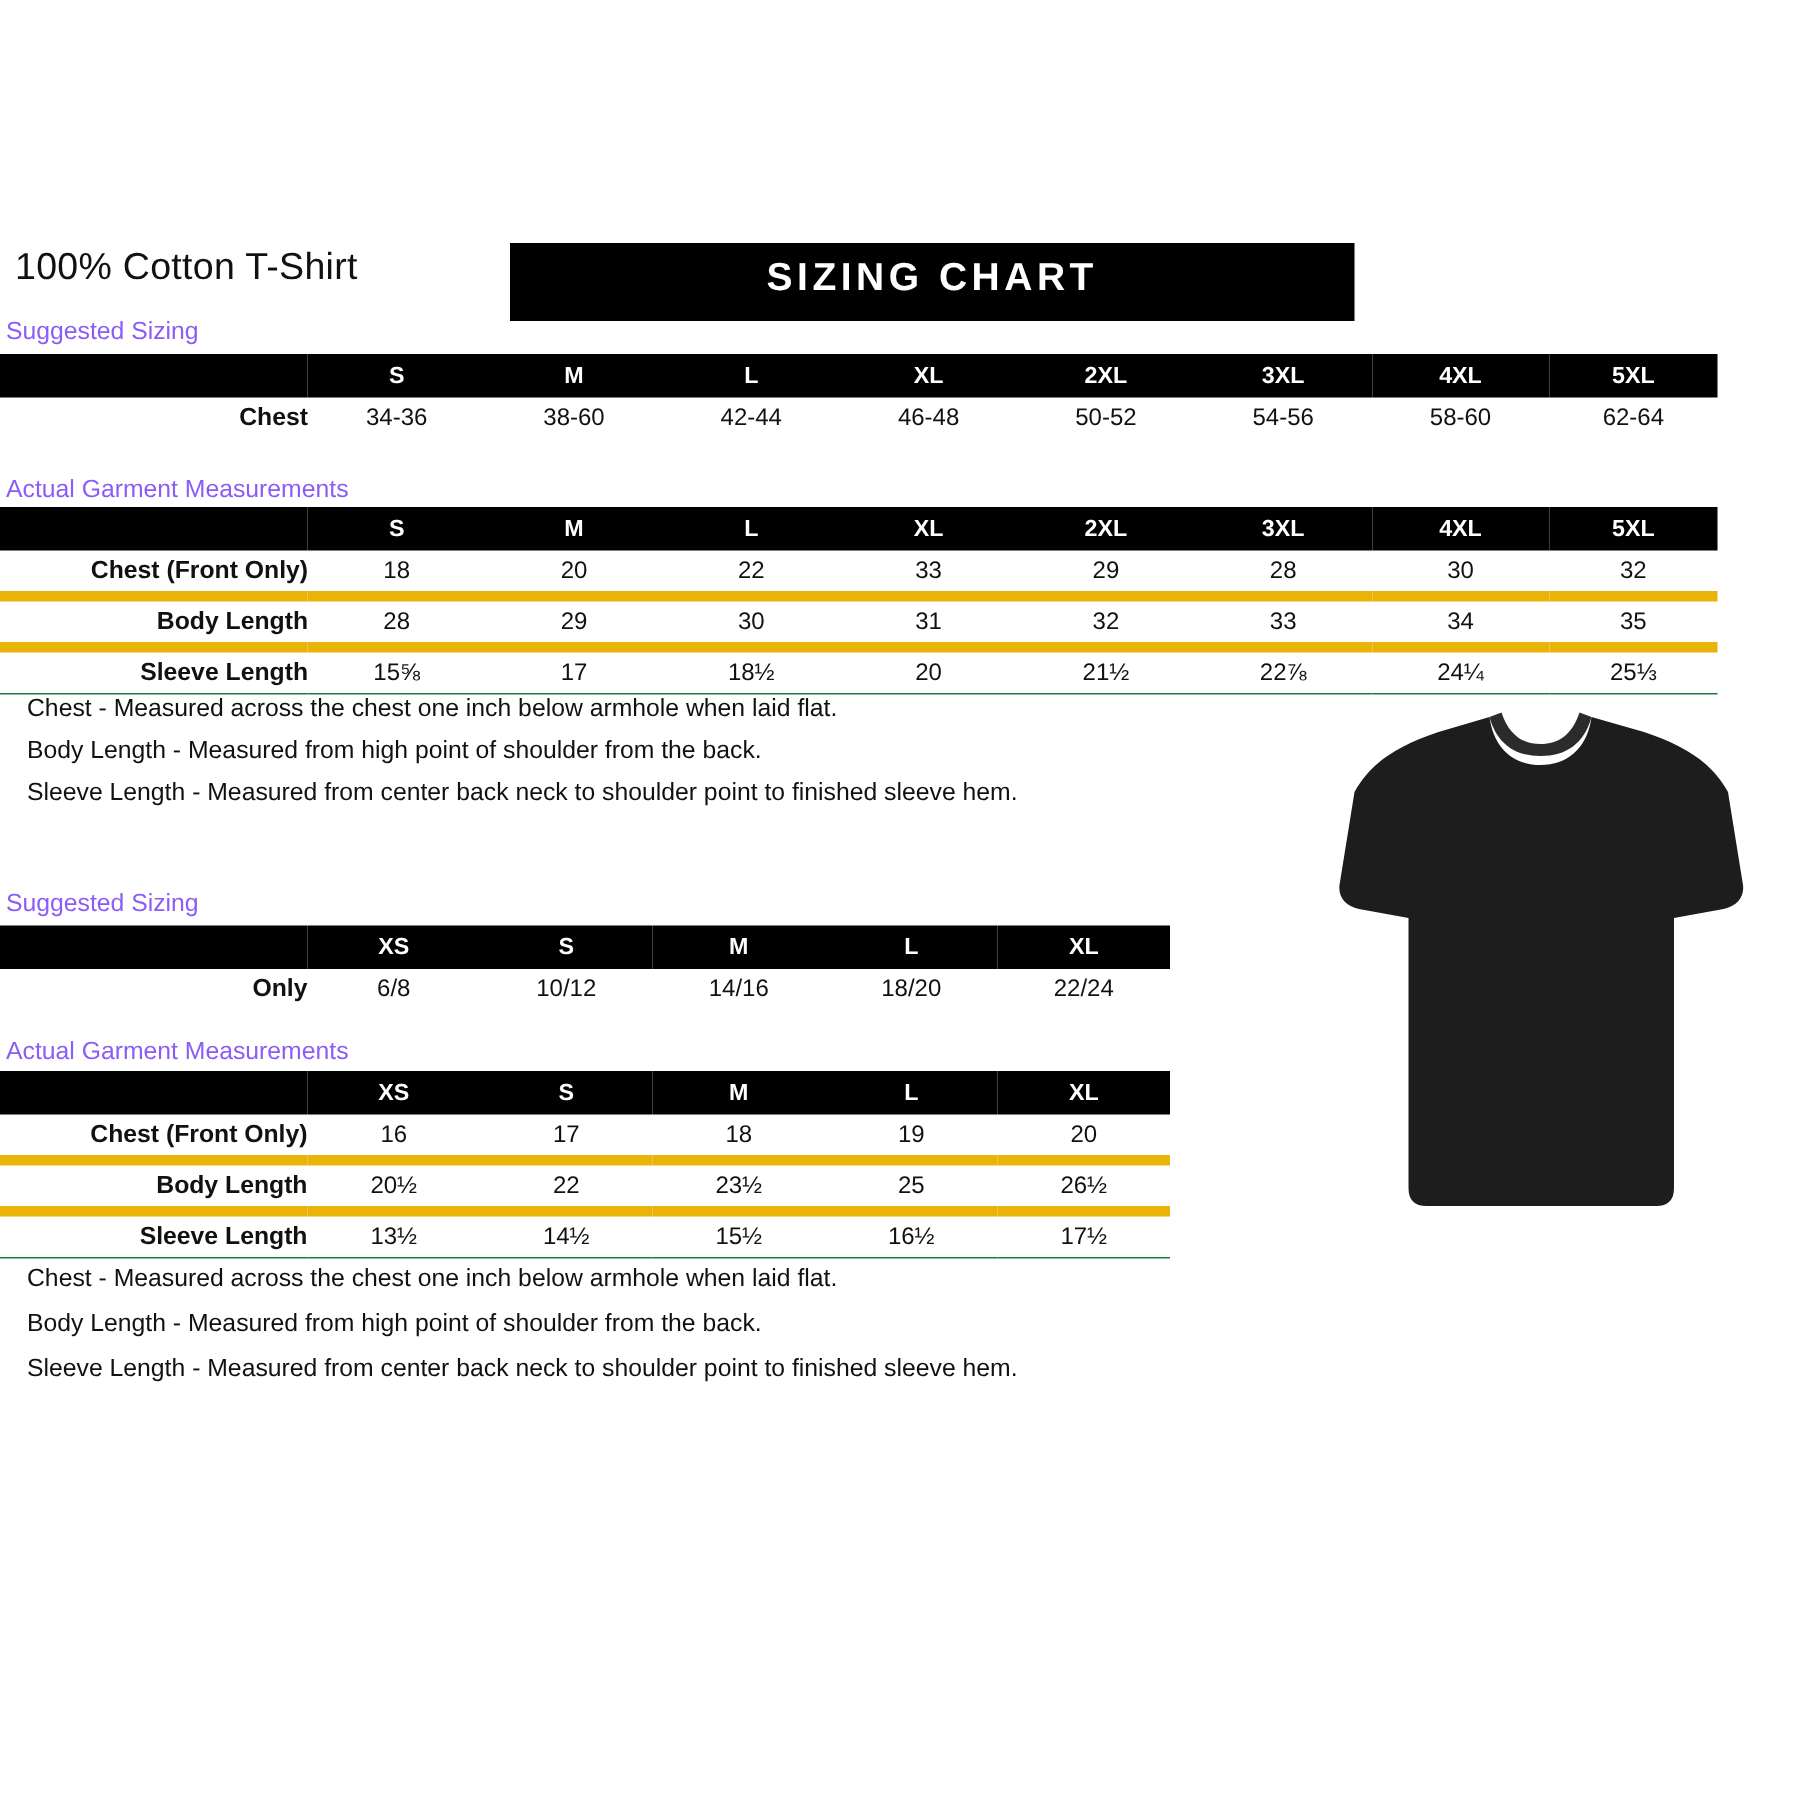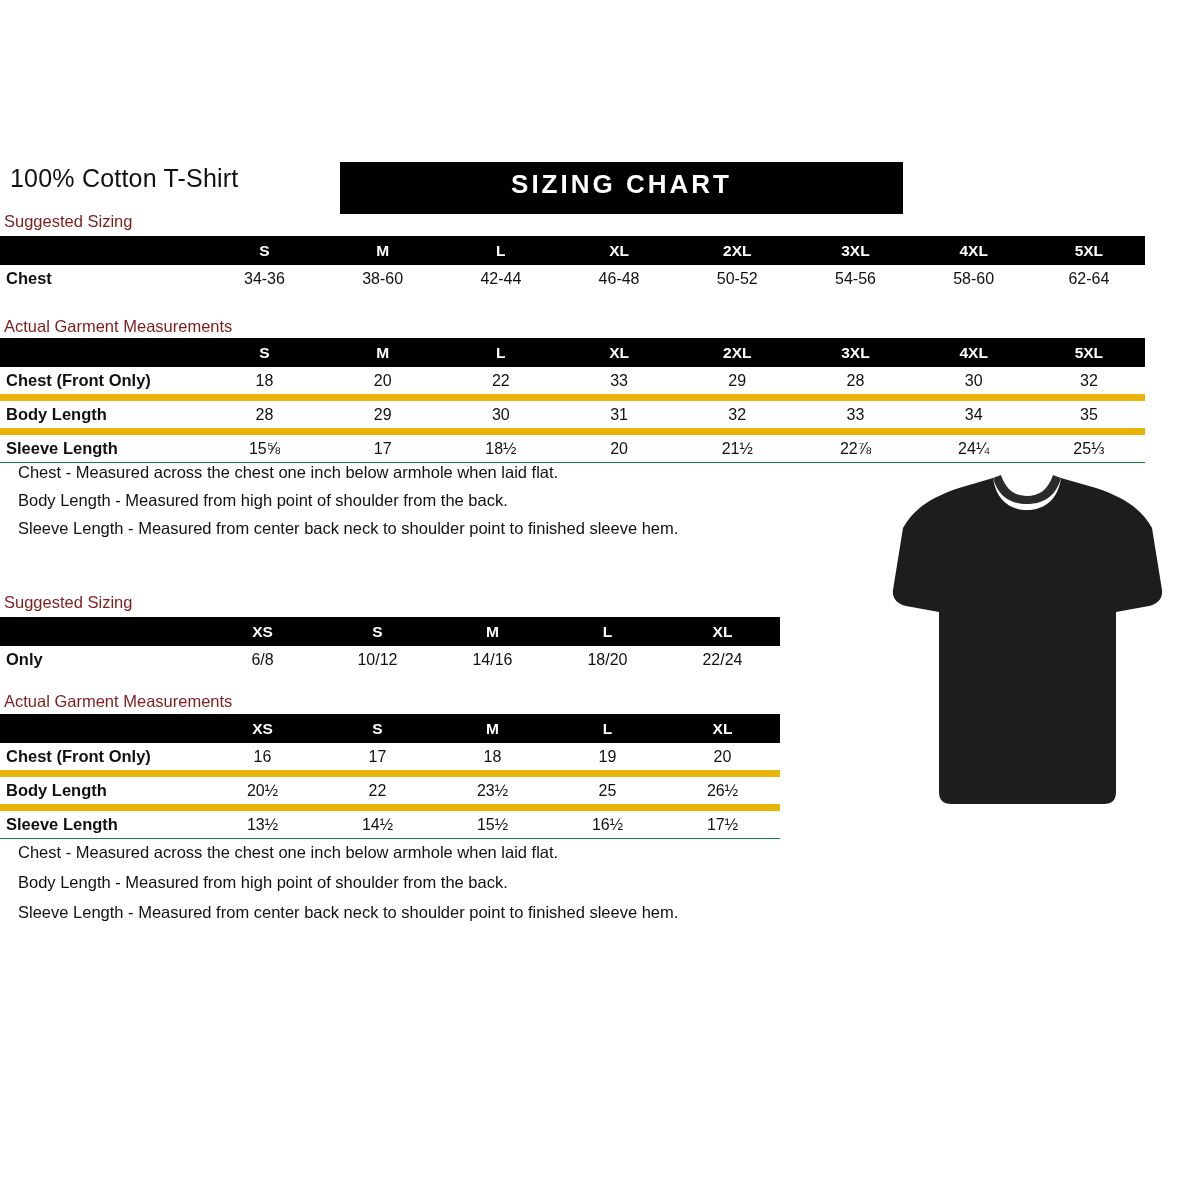--- a/index.html
+++ b/index.html
@@ -48,21 +48,21 @@
     color: #ffffff;
     font-size: 26px;
     font-weight: 700;
     letter-spacing: 3px;
   }
 
   .sub-label {
     position: absolute;
     font-size: 16.5px;
     font-weight: 400;
-    color: #7f1d1d;
+    color: #8b5cf6;
     white-space: nowrap;
   }
 
   
   .tbl {
     position: absolute;
     border-collapse: collapse;
     table-layout: fixed;
   }
   .tbl td, .tbl th {
@@ -76,21 +76,21 @@
     color: #111111;
   }
   .tbl thead th {
     background: #000000;
     color: #ffffff;
     font-weight: 700;
     font-size: 15.5px;
     height: 29px;
   }
   .tbl .rowlabel {
-    text-align: left;
+    text-align: right;
     padding-left: 6px;
     font-weight: 700;
     font-size: 16.5px;
   }
   .tbl tbody tr.lined td {
     border-bottom: 7px solid #eab308;
   }
   .tbl tbody tr.lastlined td {
     border-bottom: 1px solid #15803d;
   }

